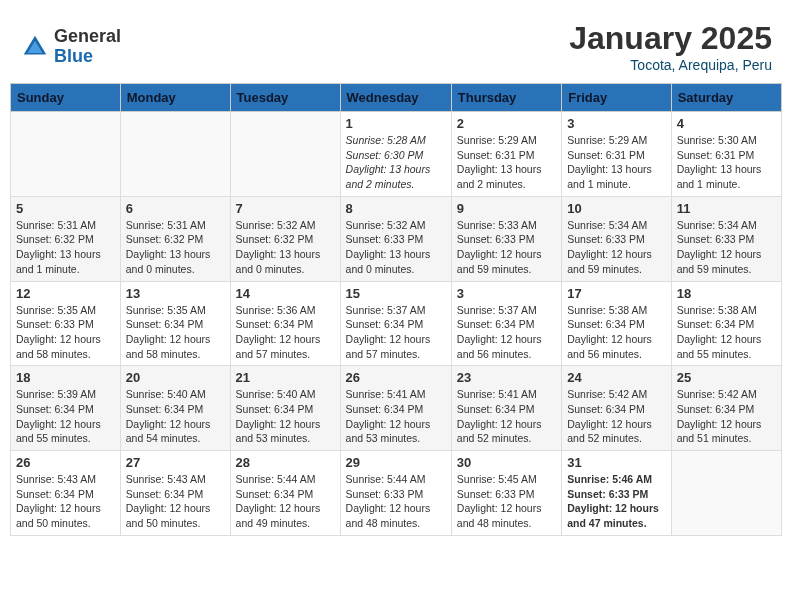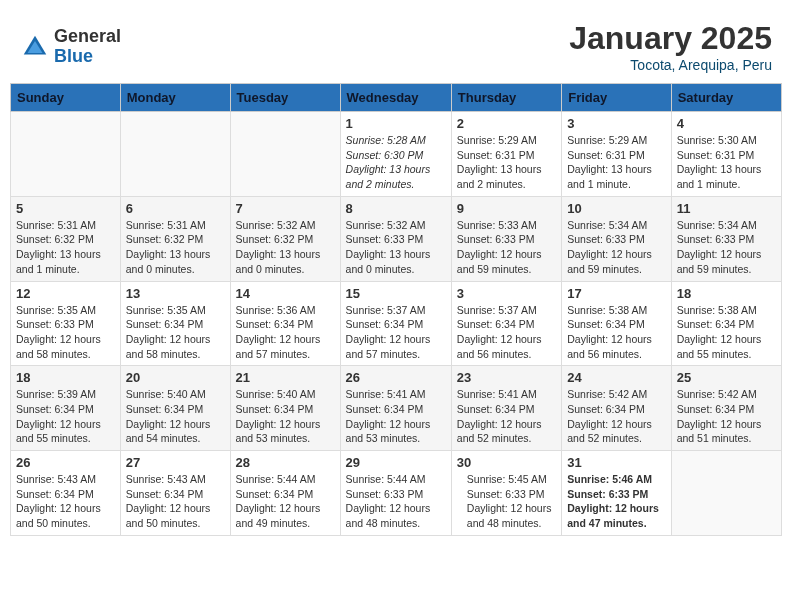--- a/index.html
+++ b/index.html
@@ -339,21 +339,21 @@
         </td>
         <td>
           <span class="day-num">29</span>
           <div class="day-info" style="white-space: pre-line;">Sunrise: 5:44 AM
 Sunset: 6:33 PM
 Daylight: 12 hours
 and 48 minutes.</div>
         </td>
         <td>
           <span class="day-num">30</span>
-          <div class="day-info" style="white-space: pre-line; margin-left: 10px;">Sunrise: 5:45 AM
+          <div class="day-info" style="white-space: pre-line;">Sunrise: 5:45 AM
 Sunset: 6:33 PM
 Daylight: 12 hours
 and 48 minutes.</div>
         </td>
         <td>
           <span class="day-num">31</span>
           <div class="day-info" style="white-space: pre-line; font-weight: bold;">Sunrise: 5:46 AM
 Sunset: 6:33 PM
 Daylight: 12 hours
 and 47 minutes.</div>

